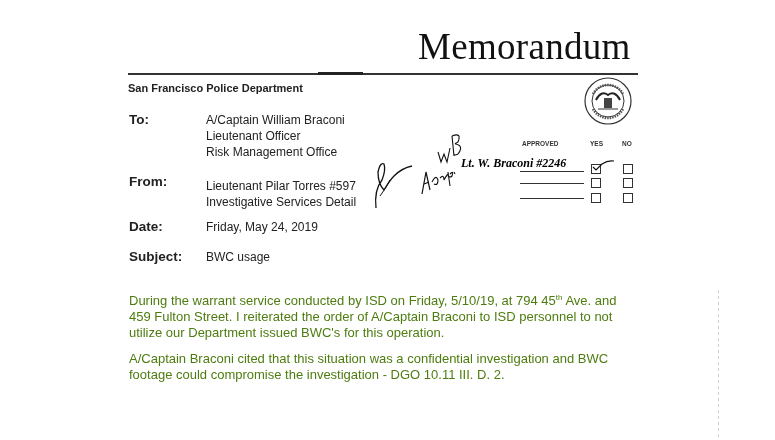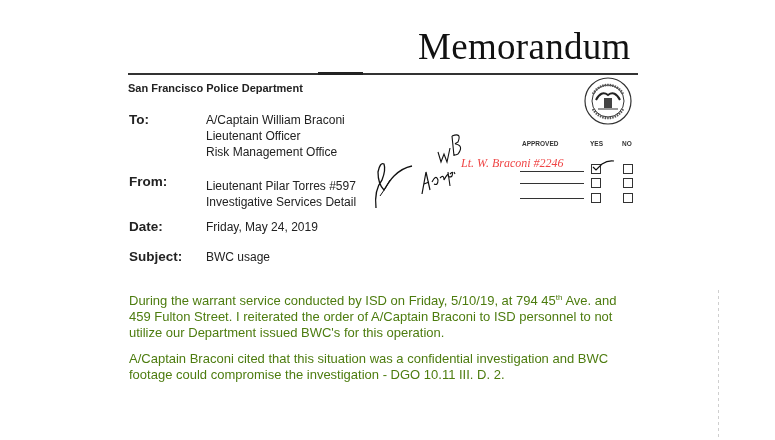--- a/index.html
+++ b/index.html
@@ -24,21 +24,21 @@
     position: absolute; left: 128px; top: 74px; font-size: 11px; font-weight: bold; color: #222; margin-top: 8px;
   }
   .seal {
     position: absolute; left: 583px; top: 76px; width: 50px; height: 50px;
   }
   .lbl { position: absolute; left: 129px; font-size: 13.5px; font-weight: bold; color: #222; }
   .val { position: absolute; left: 206px; font-size: 12px; color: #222; line-height: 16px; }
   .approval-hdr { position: absolute; font-size: 6.5px; font-weight: bold; color: #333; }
   .approver {
     position: absolute; left: 461px; top: 156px; font-family: "Liberation Serif", serif;
-    font-style: italic; font-weight: normal; font-size: 12px; color: #ef4444;
+    font-style: italic; font-weight: bold; font-size: 12px; color: #000000;
   }
   .sig-line { position: absolute; height: 1px; background: #333; }
   .cb { position: absolute; width: 8px; height: 8px; border: 1px solid #333; background: #fff; }
   .body-text { position: absolute; left: 129px; font-size: 13px; line-height: 16px; color: #4d7c0f; width: 560px; }
   .body-text sup { font-size: 8px; line-height: 0; }
   .signature { position: absolute; }
   .dotted-edge { position: absolute; left: 718px; top: 290px; width: 1px; height: 150px;
     background: repeating-linear-gradient(to bottom, #cfcfcf 0 3px, transparent 3px 6px); }
 </style>
 </head>

